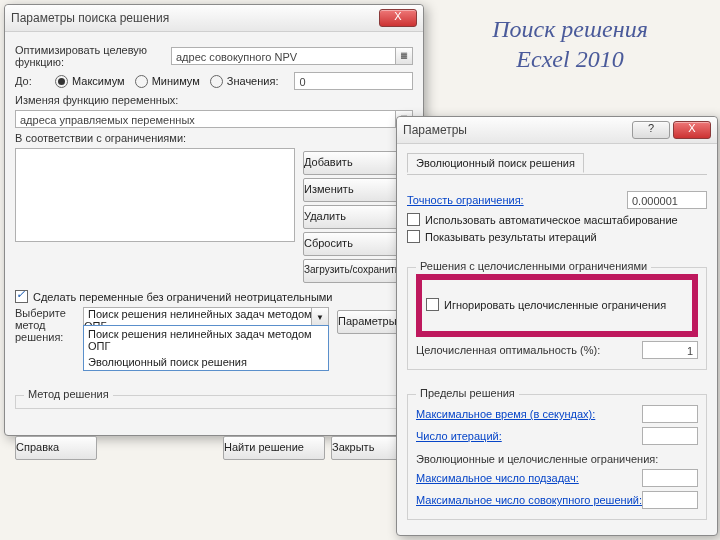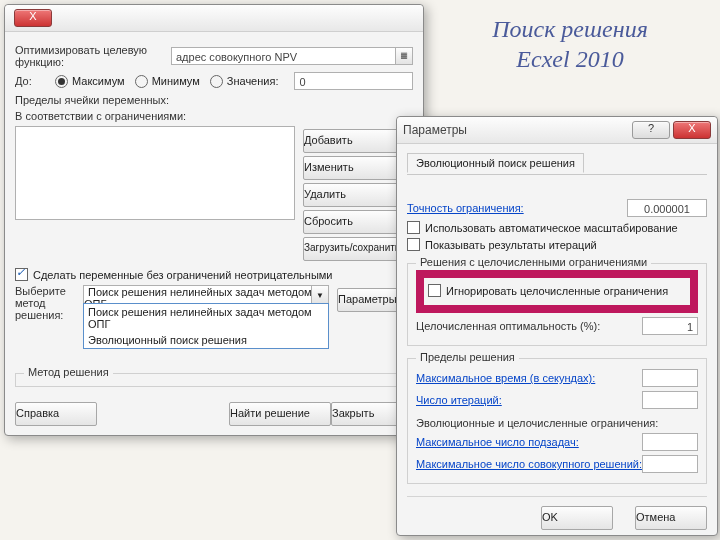--- a/index.html
+++ b/index.html
@@ -21,36 +21,37 @@
 .chk.sel i:after{content:"✓";position:absolute;top:-3px;left:0;font-size:11px;color:#1558b0}
 .list{background:#fff;border:1px solid #b0b0b0;height:92px}
 .dd{background:#fff;border:1px solid #b0b0b0;height:18px;position:relative}
 .dd .car{position:absolute;right:0;top:0;bottom:0;width:16px;border-left:1px solid #b0b0b0;background:linear-gradient(#fdfdfd,#e3e3e3);display:flex;align-items:center;justify-content:center;font-size:8px}
 .dd-open{position:absolute;z-index:5;background:#fff;border:1px solid #5a8fcb;font-size:11px}
 .dd-open .opt{padding:2px 4px}
 .dd-open .opt.sel{background:#2e74d0;color:#fff}
 a.link{color:#0645c8;text-decoration:underline}
 .caption{position:absolute;left:430px;top:14px;width:280px;text-align:center;font-family:"Times New Roman",serif;font-style:italic;font-size:24px;color:#4a5a9a;line-height:1.25}
 .sep{border-top:1px solid #d4d4d4;margin:6px 0}
-.grp{border:1px solid #d0d0d0;padding:6px 8px;margin:12px 0;position:relative}
+.grp{border:1px solid #d0d0d0;padding:6px 8px;margin:24px 0;position:relative}
 .grp .gt{position:absolute;top:-8px;left:8px;background:#f4f4f4;padding:0 4px;font-size:11px;color:#333}
-.redbox{border:8px solid #be185d;padding:6px 4px}
+.redbox{border:6px solid #be185d;padding:18px 4px}
 .inpcar{position:relative}
 .inpcar .car{position:absolute;right:0;top:0;bottom:0;width:16px;border-left:1px solid #b0b0b0;background:linear-gradient(#fdfdfd,#e3e3e3);display:flex;align-items:center;justify-content:center;font-size:8px}
 </style>
 </head>
 <body>
 
 <div class="caption">
  <div>Поиск решения</div>
  <div>Ecxel 2010</div>
 </div>
 
 <div class="dlg" style="left:4px;top:4px;width:418px;height:430px">
  <div class="titlebar">
+  <span class="title">Параметры поиска решения</span>
   <div class="tbtn">X</div>
  </div>
  <div class="body">
   <div class="row">
    <span class="lbl" style="width:156px">Оптимизировать целевую функцию:</span>
    <div class="inp inpcar" style="flex:1">
     <span>адрес совокупного NPV</span>
     <div class="car">▦</div>
    </div>
   </div>
@@ -64,22 +65,28 @@
           <i></i>
           <span>Минимум</span>
         </label>
    <label class="radio">
           <i></i>
           <span>Значения:</span>
         </label>
    <div class="inp" style="flex:1;margin-left:6px">0</div>
   </div>
   <div class="row">
-        <span class="lbl">Пределы ячейки переменных:</span>
-      </div>
+        <span class="lbl">Изменяя функцию переменных:</span>
+      </div>
+  <div class="row">
+   <div class="inp inpcar" style="flex:1">
+    <span>адреса управляемых переменных</span>
+    <div class="car">▦</div>
+   </div>
+  </div>
   <div class="row">
         <span class="lbl">В соответствии с ограничениями:</span>
       </div>
   <div class="row" style="align-items:flex-start">
    <div class="list" style="flex:1;margin-right:8px"></div>
    <div style="width:110px">
     <div class="btn">Добавить</div>
     <div class="btn">Изменить</div>
     <div class="btn">Удалить</div>
     <div class="btn">Сбросить</div>
@@ -109,41 +116,41 @@
    </div>
    <div class="btn" style="margin-left:8px;min-width:74px">Параметры</div>
   </div>
   <div style="height:44px"></div>
   <div class="grp" style="margin-top:4px">
    <div class="gt">Метод решения</div>
   </div>
   <div class="row" style="justify-content:space-between;margin-top:8px">
    <div class="btn" style="min-width:80px">Справка</div>
    <div style="display:flex">
-    <div class="btn" style="min-width:100px;">Найти решение</div>
+    <div class="btn" style="min-width:100px;margin-right:6px">Найти решение</div>
     <div class="btn" style="min-width:80px">Закрыть</div>
    </div>
   </div>
  </div>
 </div>
 
 <div class="dlg" style="left:396px;top:116px;width:320px;height:418px">
  <div class="titlebar">
   <span class="title">Параметры</span>
   <div class="tbtn h">?</div>
   <div class="tbtn">X</div>
  </div>
  <div class="body">
   <div style="border-bottom:1px solid #c8c8c8;padding-bottom:2px">
    <span style="display:inline-block;border:1px solid #c8c8c8;border-bottom:1px solid #f4f4f4;background:#f4f4f4;padding:3px 8px;position:relative;top:1px">Эволюционный поиск решения</span>
   </div>
-  <div class="row" style="margin-top:24px">
+  <div class="row" style="margin-top:16px">
    <a class="link">Точность ограничения:</a>
    <div style="flex:1"></div>
-   <div class="inp" style="width:80px;text-align:center">0.000001</div>
+   <div class="inp" style="width:80px;text-align:left">0.000001</div>
   </div>
   <div class="row">
         <label class="chk">
           <i></i>
           <span>Использовать автоматическое масштабирование</span>
         </label>
       </div>
   <div class="row">
         <label class="chk">
           <i></i>

